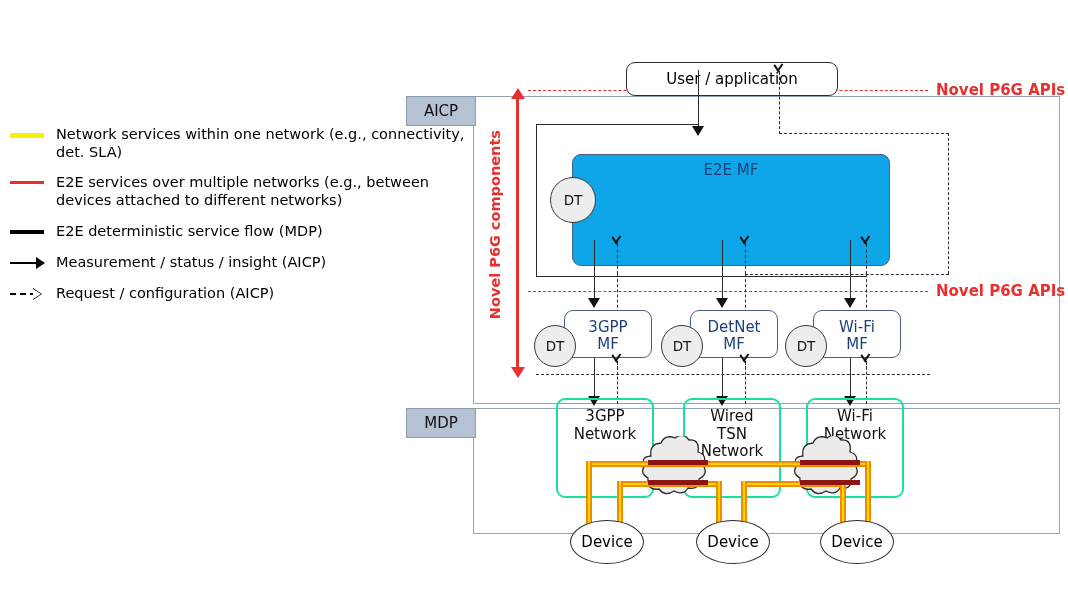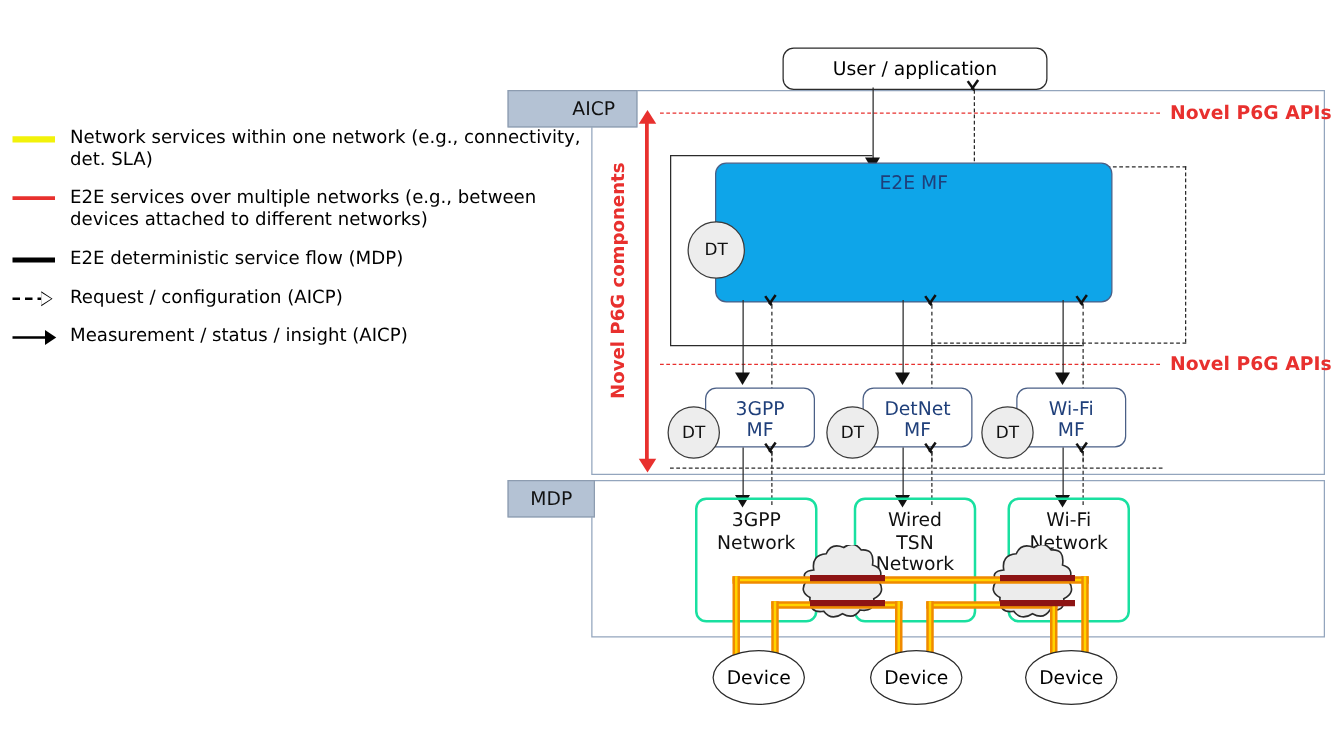--- a/index.html
+++ b/index.html
@@ -1,18 +1,18 @@
 <!DOCTYPE html>
 <html><head>
 <meta charset="utf-8">
 <style>
   html,body{margin:0;padding:0;background:#fff;}
   body{width:1068px;height:601px;position:relative;overflow:hidden;
        font-family:"DejaVu Sans","Liberation Sans",sans-serif;}
-  .abs{position:absolute;}
+  .abs{position:absolute;margin-top:24px;}
   
   #legend{left:8px;top:100px;width:470px;}
   .leg-row{display:flex;align-items:flex-start;margin-bottom:11px;}
   .leg-swatch{width:38px;min-width:38px;height:20px;position:relative;margin-right:10px;}
   .leg-text{font-size:14.5px;color:#000;line-height:1.22;padding-top:2px;}
   .sw-line{position:absolute;left:2px;top:9px;width:34px;}
   .sw-yellow{height:5px;background:#f2f20a;}
   .sw-red{height:3px;background:#e8302e;}
   .sw-black{height:4px;background:#000;}
   .sw-arrow-solid{height:2.5px;background:#000;top:10px;width:28px;}
@@ -24,21 +24,21 @@
      border-top:6px solid transparent;border-bottom:6px solid transparent;border-left:9px solid #000;}
   .sw-dash-head2{position:absolute;left:25px;top:6.5px;width:0;height:0;
      border-top:5px solid transparent;border-bottom:5px solid transparent;border-left:8px solid #fff;}
 
   
   .panel{border:1.6px solid #93a5bd;background:#fff;}
   #aicp-panel{left:473px;top:72px;width:585px;height:306px;}
   #mdp-panel{left:473px;top:384px;width:585px;height:124px;}
   .panel-tab{background:#b4c2d4;border:1.3px solid #8d9cb0;
      font-size:15px;color:#111;display:flex;align-items:center;justify-content:center;}
-  #aicp-tab{left:406px;top:72px;width:68px;height:28px;padding-left:34px;}
+  #aicp-tab{left:406px;top:72px;width:68px;height:28px;}
   #mdp-tab{left:406px;top:384px;width:68px;height:28px;}
 
   
   .rbox{border:1.4px solid #2b2b2b;border-radius:9px;background:#fff;
         display:flex;align-items:center;justify-content:center;text-align:center;}
   #user-app{left:626px;top:38px;width:210px;height:32px;font-size:15px;}
 
   .mfbox{border:1.5px solid #4a5f86;border-radius:9px;background:#0ea5e9;}
   #e2e-mf{left:572px;top:130px;width:316px;height:110px;}
   .mf-title{color:#1f3f7a;font-size:15px;text-align:center;padding-top:6px;}
@@ -113,33 +113,33 @@
 
   <div class="leg-row">
     <div class="leg-swatch">
       <div class="sw-line sw-black"></div>
     </div>
     <div class="leg-text">E2E deterministic service flow (MDP)</div>
   </div>
 
   <div class="leg-row">
     <div class="leg-swatch">
+      <div class="sw-line sw-arrow-solid"></div>
+      <div class="sw-arrow-head"></div>
+    </div>
+    <div class="leg-text">Measurement / status / insight (AICP)</div>
+  </div>
+
+  <div class="leg-row">
+    <div class="leg-swatch">
       <div class="sw-dash"></div>
       <div class="sw-dash-head"></div>
       <div class="sw-dash-head2"></div>
     </div>
     <div class="leg-text">Request / configuration (AICP)</div>
-  </div>
-
-  <div class="leg-row">
-    <div class="leg-swatch">
-      <div class="sw-line sw-arrow-solid"></div>
-      <div class="sw-arrow-head"></div>
-    </div>
-    <div class="leg-text">Measurement / status / insight (AICP)</div>
   </div>
 </div>
 
 <div class="abs panel" id="aicp-panel"></div>
 <div class="abs panel" id="mdp-panel"></div>
 <div class="abs panel-tab" id="aicp-tab">AICP</div>
 <div class="abs panel-tab" id="mdp-tab">MDP</div>
 
 <div id="novel-arrow">
   <div class="up"></div>

